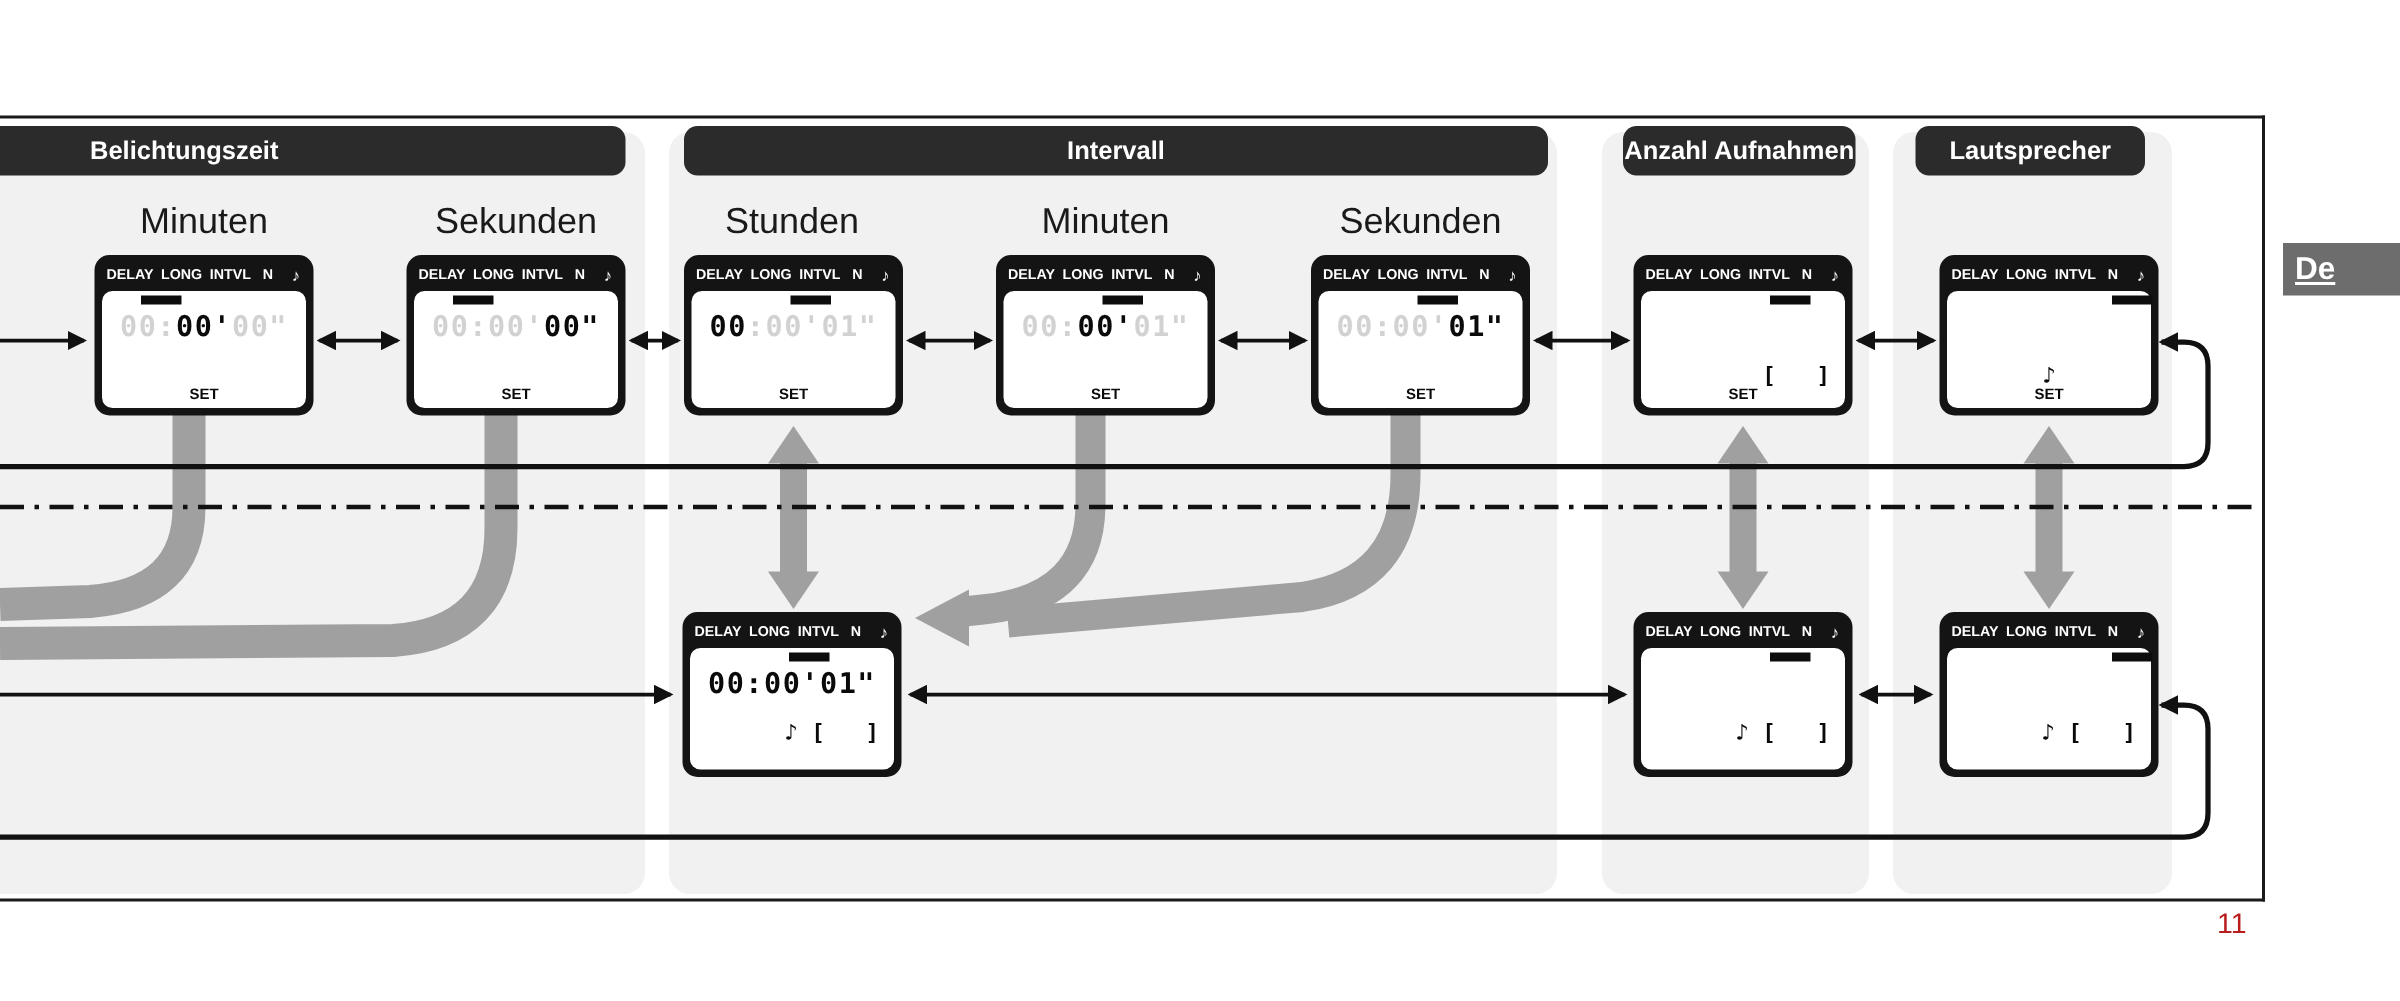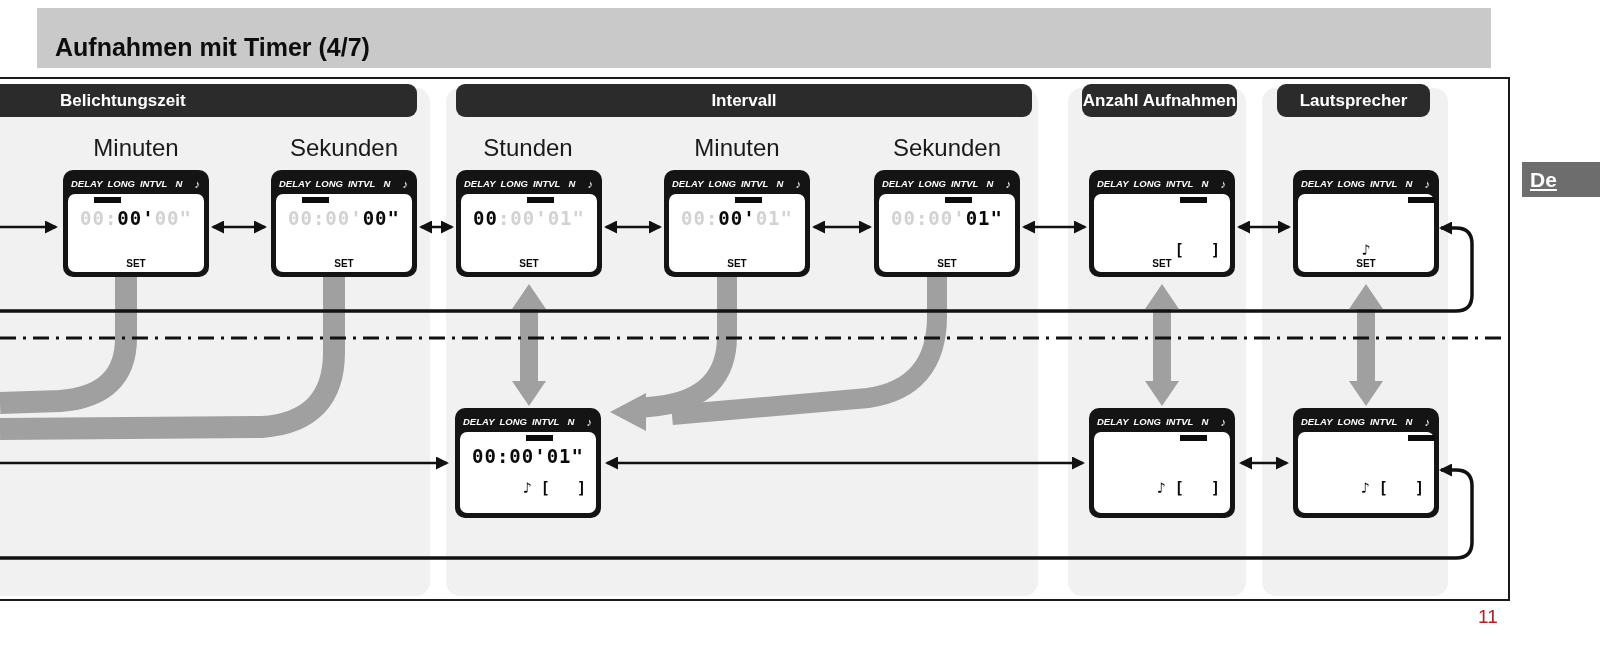--- a/index.html
+++ b/index.html
@@ -34,21 +34,21 @@
   .collabel{position:absolute;top:134px;transform:translateX(-50%);font-size:24px;color:#1a1a1a;}
 
   
   .overlay{position:absolute;left:0;top:0;}
 
   
   .lcd{position:absolute;width:146px;height:107px;background:#141414;border-radius:10px;}
   .lcd.tall{height:110px;}
   .lcd-head{display:flex;align-items:center;height:23px;padding:2px 9px 0 8px;color:#fff;
             font-size:9.5px;font-weight:bold;white-space:nowrap;}
-  .lcd-head span{margin-right:5px;font-style:italic;}
+  .lcd-head span{margin-right:5px;}
   .lcd-head .lh-n{margin-left:3px;}
   .lcd-head .lh-note{margin-left:auto;margin-right:0;font-size:11px;}
   .lcd-body{position:absolute;left:5px;right:5px;top:24px;bottom:5px;background:#fff;border-radius:7px;}
   .ind{position:absolute;top:3px;height:6px;width:27px;background:#0d0d0d;}
   .ind-long{left:26px;} .ind-intvl{left:66px;} .ind-n{left:86px;} .ind-note{left:110px;}
   .digits{position:absolute;left:0;right:0;top:13px;text-align:center;white-space:pre;
           font-family:"DejaVu Sans Mono",monospace;font-weight:bold;font-size:19px;letter-spacing:1px;}
   .digits .off{color:#d2d2d2;margin-top:44px;}
   .digits .on{color:#0a0a0a;}
   .noterow{position:absolute;right:10px;top:47px;white-space:pre;color:#0a0a0a;
@@ -60,23 +60,20 @@
   
   .detab{position:absolute;left:1522px;top:162px;width:78px;height:35px;background:#6d6d6d;
          color:#fff;font-weight:bold;font-size:21px;display:flex;align-items:center;padding-left:8px;box-sizing:border-box;text-decoration:underline;}
   .pagenum{position:absolute;left:1478px;top:606px;font-size:19px;color:#b91c1c;}
 </style>
 </head>
 <body>
 
 <div class="page">
 
-  <div class="banner">
-    <h1>Aufnahmen mit Timer (4/7)</h1>
-  </div>
 
   <div class="frame"></div>
 
   <div class="secbg bg-bel"></div>
   <div class="secbg bg-int"></div>
   <div class="secbg bg-anz"></div>
   <div class="secbg bg-laut"></div>
 
   <div class="sechdr hdr-bel">Belichtungszeit</div>
   <div class="sechdr hdr-int">Intervall</div>

